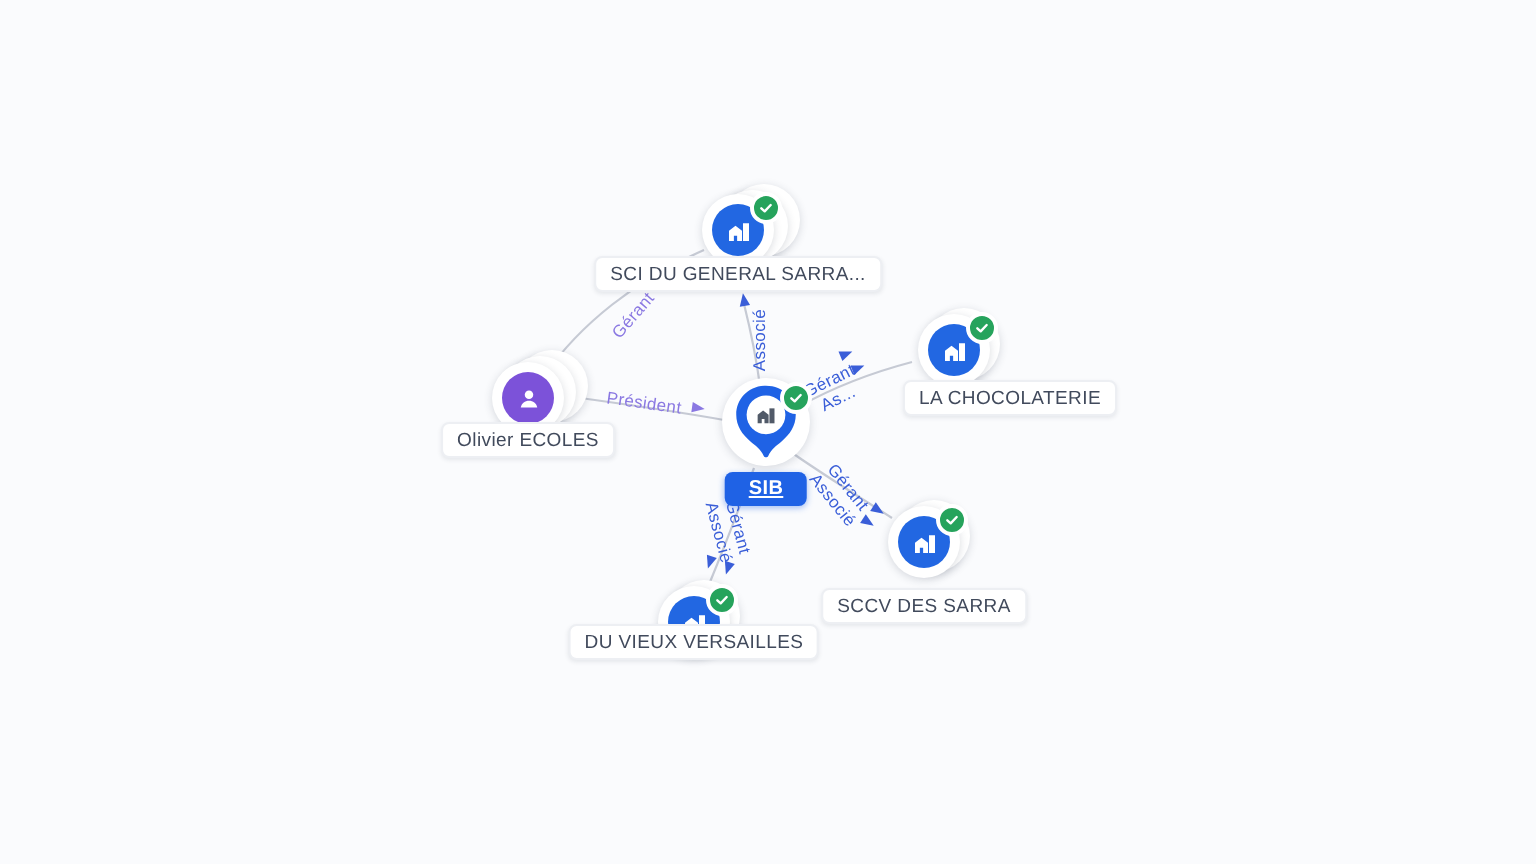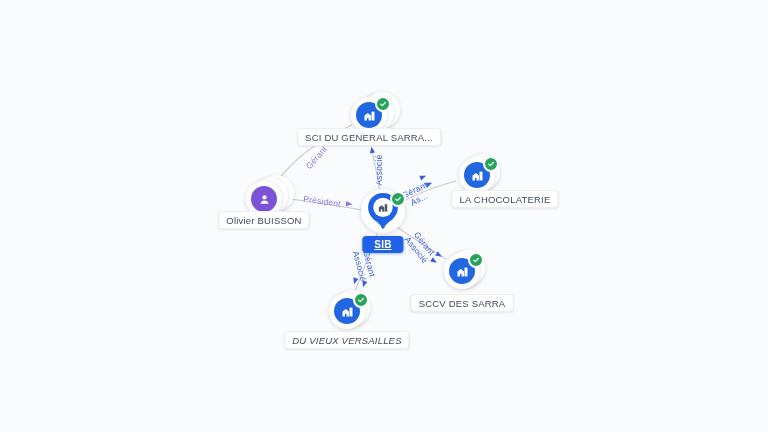--- a/index.html
+++ b/index.html
@@ -115,21 +115,21 @@
     <div class="stack" style="transform:translate(12px,-6px);"></div>
     <div class="stack" style="transform:translate(6px,-3px);"></div>
     <div class="disc">
       <div class="inner purple">
         <svg viewBox="0 0 24 24">
             <circle cx="12" cy="8.6" r="3.4" fill="#fff"></circle>
             <path d="M5.4 18.8c.7-3.5 3.4-5.4 6.6-5.4s5.9 1.9 6.6 5.4z" fill="#fff"></path>
           </svg>
       </div>
     </div>
-    <div class="pill" style="top:12px;">Olivier BUISSON</div>
+    <div class="pill" style="top:12px;">Olivier ECOLES</div>
   </div>
 
   <div class="node" style="left:369px;top:115px;">
     <div class="stack" style="transform:translate(13px,-5px);"></div>
     <div class="stack" style="transform:translate(7px,-2px);"></div>
     <div class="disc">
       <div class="inner blue">
         <svg viewBox="0 0 24 24">
             <path d="M4 20v-8.2l5.2-4 5.2 4V20h-3.9v-4.2H7.9V20H4z" fill="#fff"></path>
             <path d="M15.2 20V5.8h4.8V20h-4.8z" fill="#fff"></path>
@@ -188,21 +188,21 @@
             <path d="M4 20v-8.2l5.2-4 5.2 4V20h-3.9v-4.2H7.9V20H4z" fill="#fff"></path>
             <path d="M15.2 20V5.8h4.8V20h-4.8z" fill="#fff"></path>
           </svg>
       </div>
     </div>
     <div class="check">
       <svg viewBox="0 0 24 24">
           <path d="M5 12.5 L10 17 L19 7.5" stroke="#fff" stroke-width="3.6" fill="none" stroke-linecap="round" stroke-linejoin="round"></path>
         </svg>
     </div>
-    <div class="pill" style="top:20px;font-style:italic;">DU VIEUX VERSAILLES</div>
+    <div class="pill" style="top:1px;">DU VIEUX VERSAILLES</div>
   </div>
 
   <div class="node node-sib" style="left:383px;top:211px;z-index:4;">
     <div class="halo"></div>
     <div class="pin">
       <svg width="34" height="42" viewBox="0 0 40 48">
         <path d="M20 1.5 C9.8 1.5 2.5 9 2.5 18.6 c0 6.6 3.6 11.7 8.2 15.5 3.1 2.6 6.3 4.8 7.9 8.6 .5 1.2 2.3 1.2 2.8 0 1.6-3.8 4.8-6 7.9-8.6 4.6-3.8 8.2-8.9 8.2-15.5 C37.5 9 30.2 1.5 20 1.5 Z" fill="#1f62e5"></path>
         <circle cx="20" cy="18.6" r="11.4" fill="#fff"></circle>
         <g transform="translate(12.6 11.2) scale(0.62)">
           <path d="M4 20v-8.2l5.2-4 5.2 4V20h-3.9v-4.2H7.9V20H4z" fill="#515a68"></path>

